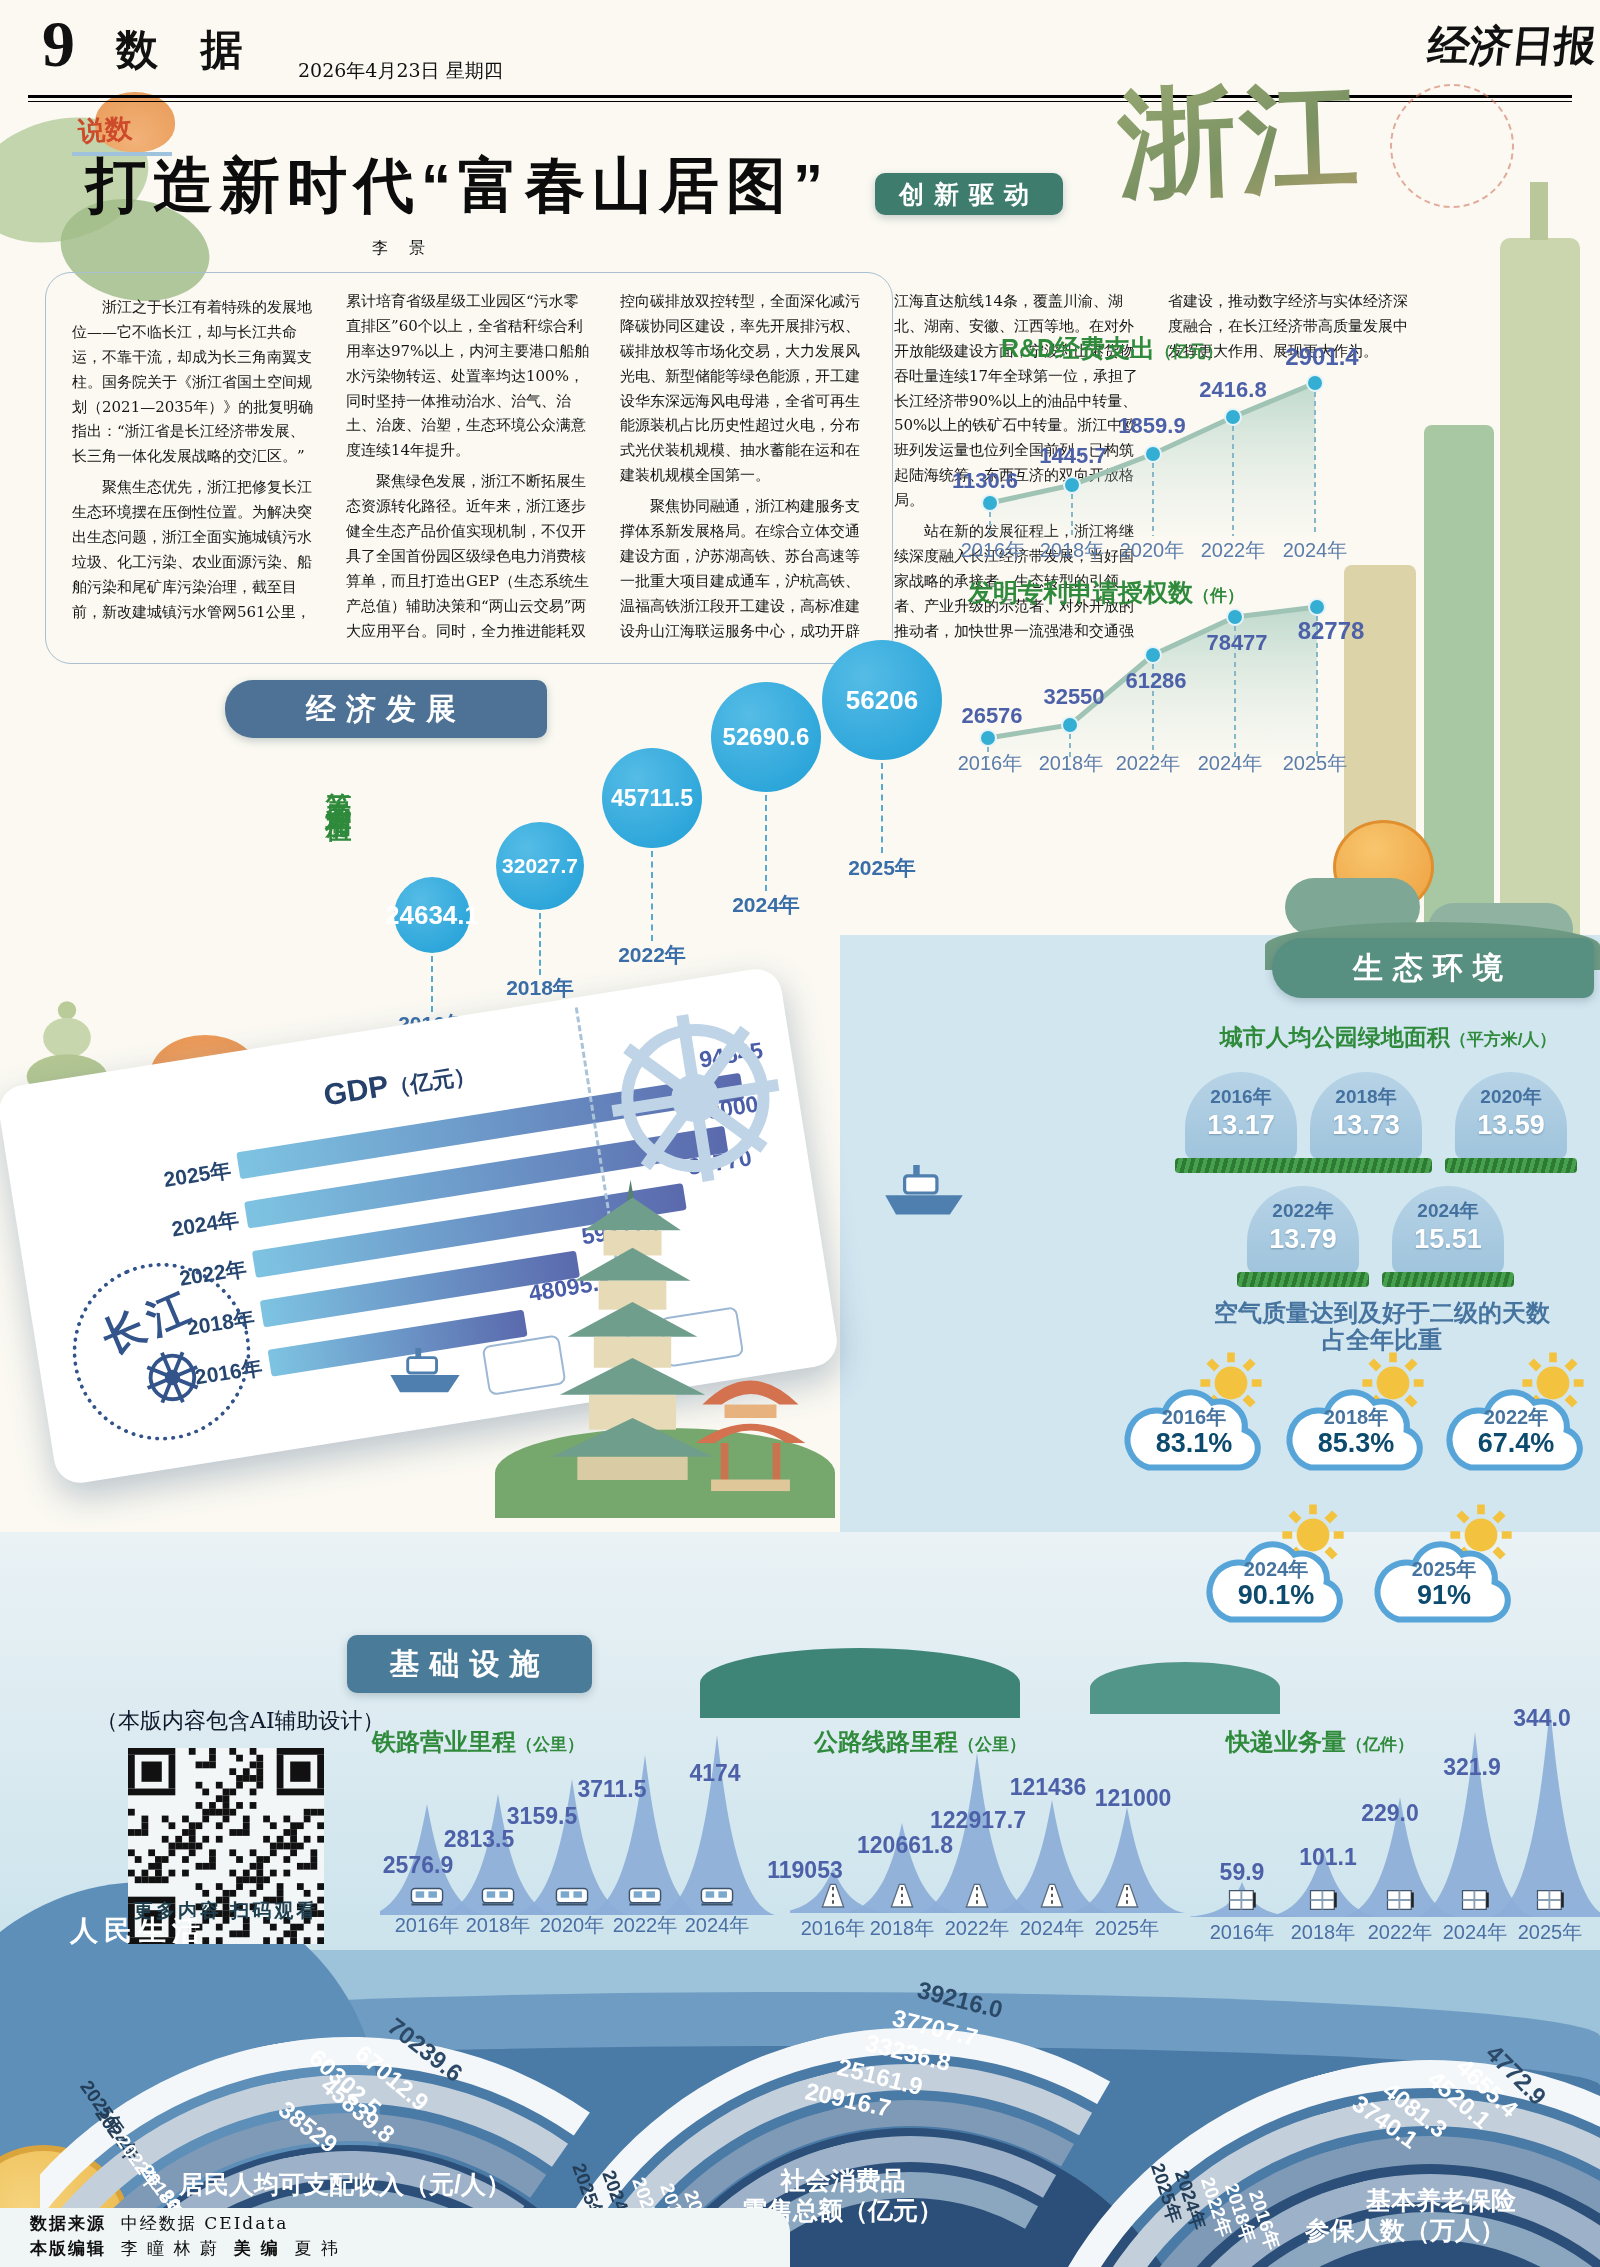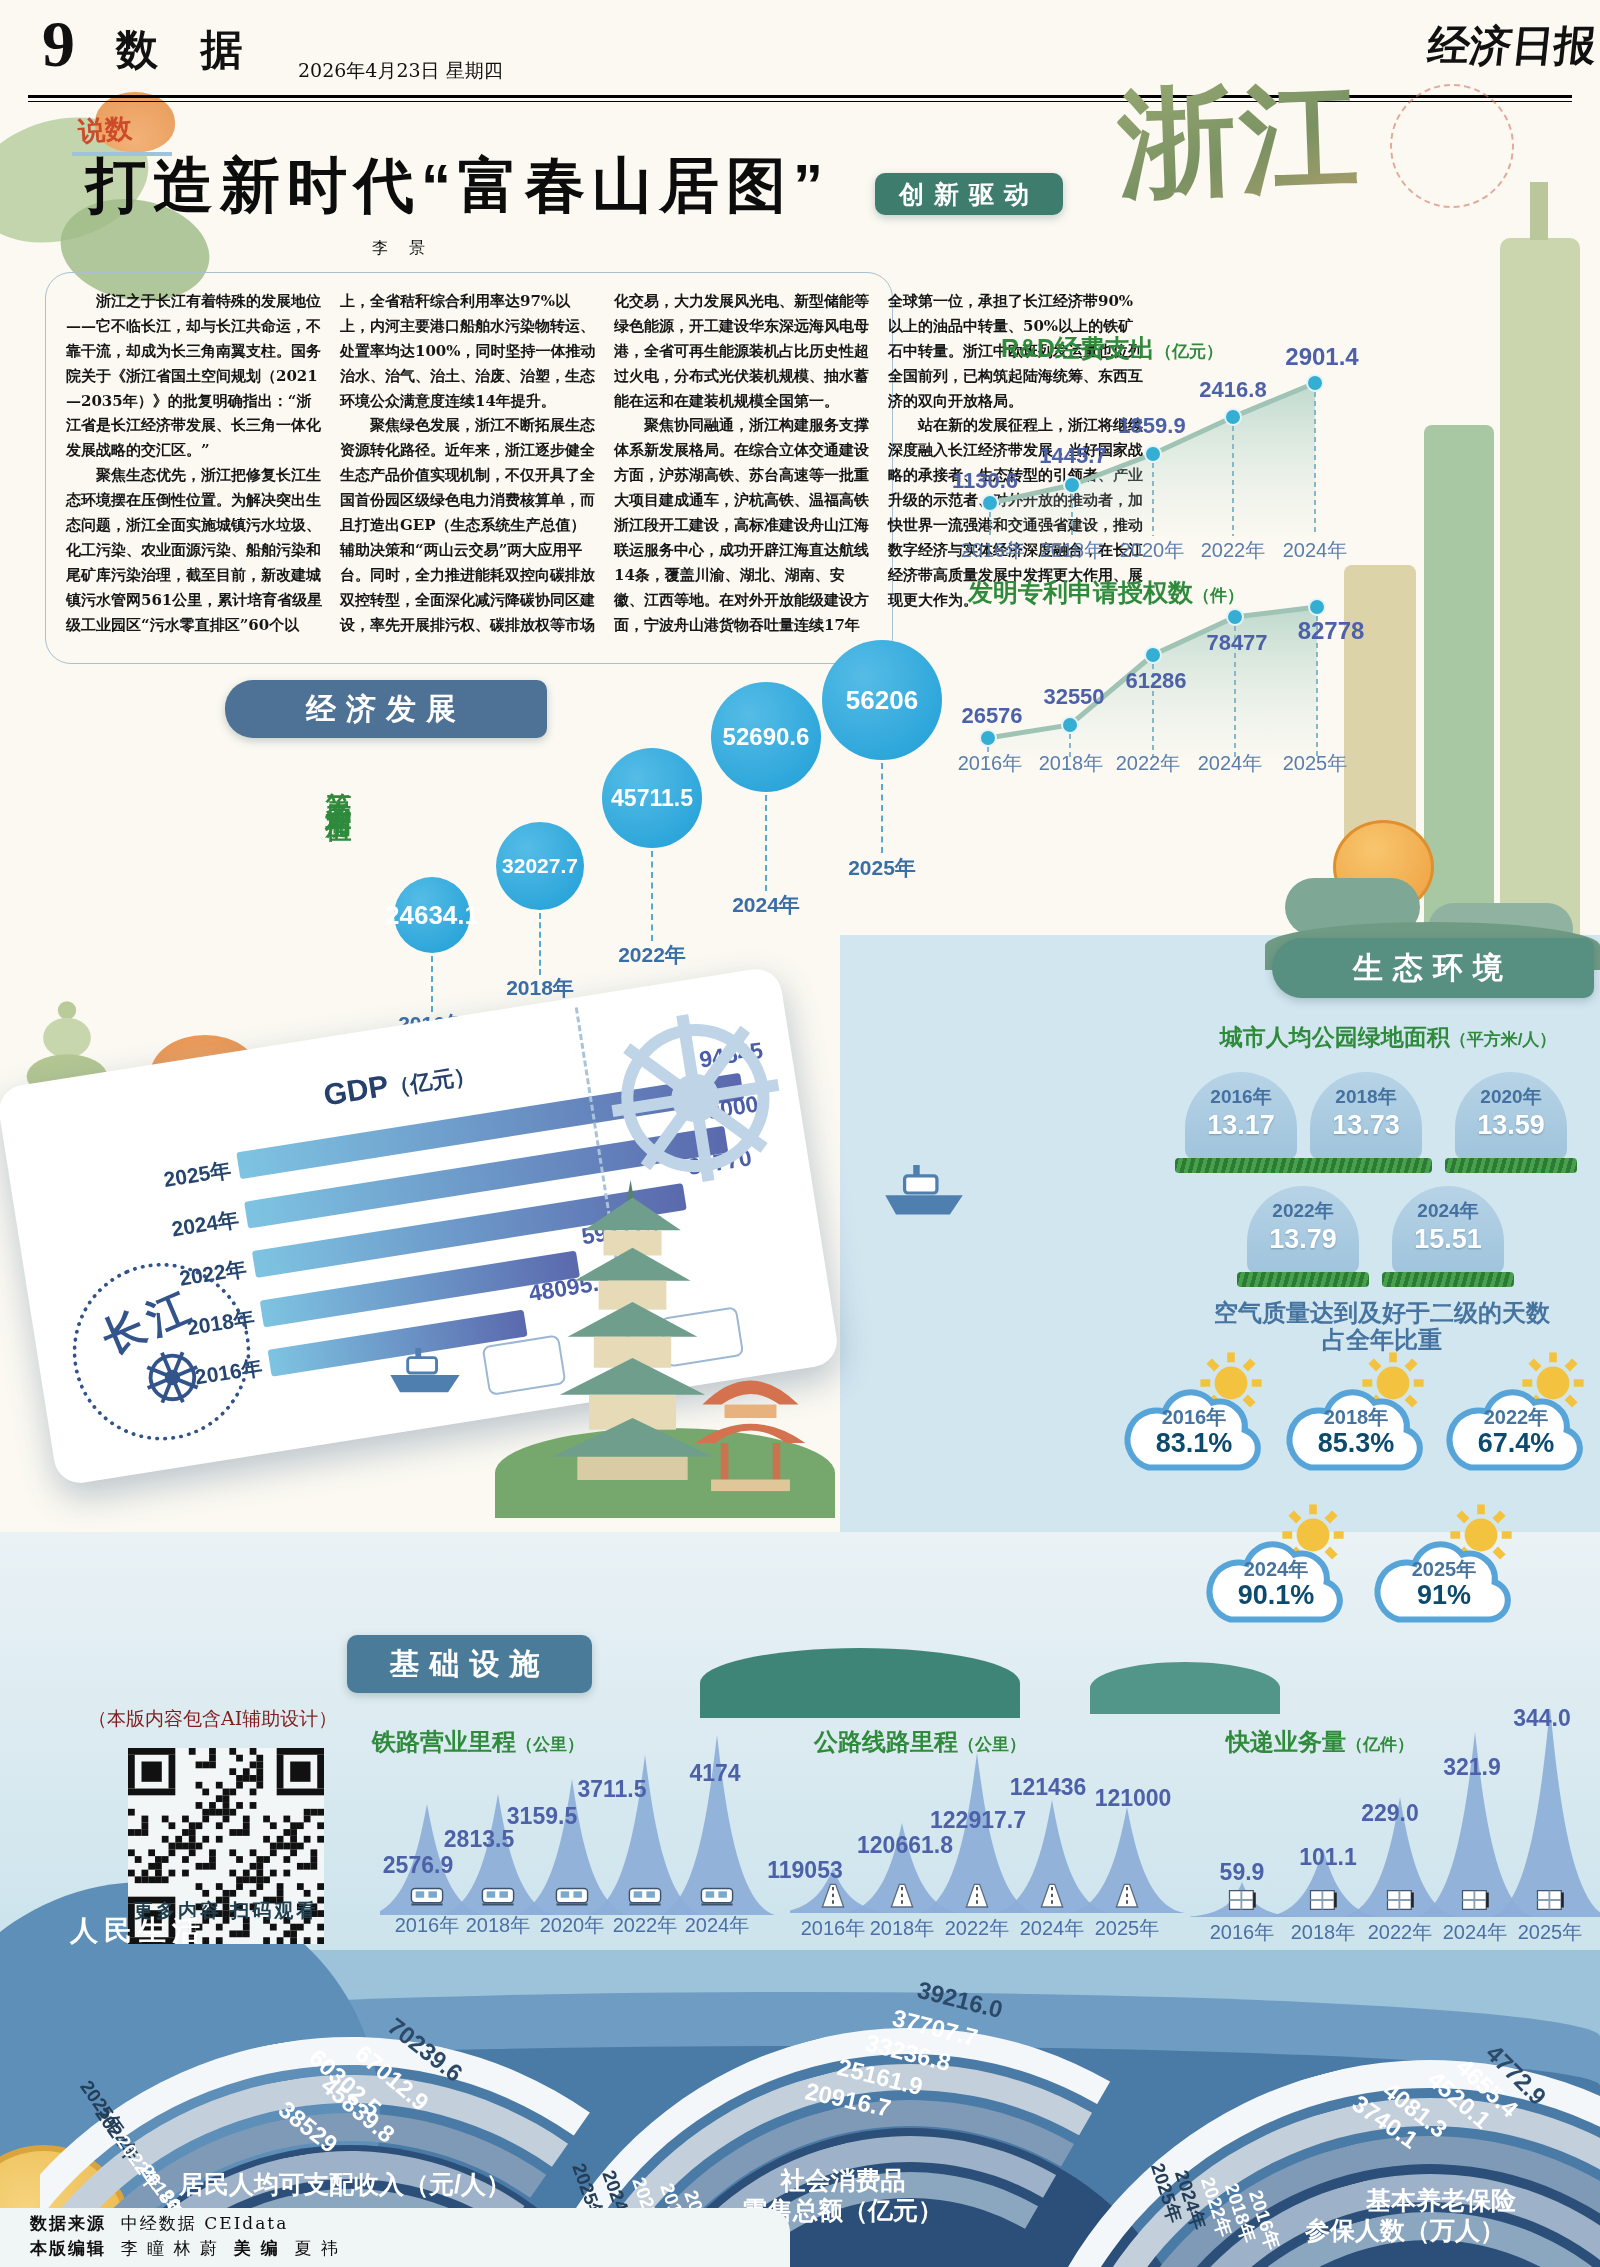--- a/index.html
+++ b/index.html
@@ -16,21 +16,21 @@
   
   .kicker{font-size:27px;font-weight:bold;color:#cd4a2a;font-family:"DejaVu Serif",serif;}
   .headline{font-size:60px;font-weight:bold;letter-spacing:7px;color:#0c0c0c;}
   .byline{font-size:16px;font-family:"DejaVu Serif",serif;letter-spacing:8px;}
   .regionmark{font-size:118px;font-weight:bold;font-family:"DejaVu Serif",serif;
      background:linear-gradient(160deg,#9aab74,#7a9162 55%,#b7a36e);-webkit-background-clip:text;background-clip:text;color:transparent;
      transform:rotate(-2deg);letter-spacing:4px;}
   
   .article{border:1.5px solid #a9c0d2;border-radius:26px;padding:16px 20px;
      column-count:3;column-gap:16px;font-family:"DejaVu Serif",serif;font-size:15px;line-height:1.66;color:#161616;}
-  .article p{margin:0;text-indent:2em;font-weight:bold;}
+  .article p{margin:6px;text-indent:2em;}
   
   .secbox{border-radius:10px;color:#fff;font-weight:bold;font-size:30px;letter-spacing:10px;
      display:flex;align-items:center;justify-content:center;box-shadow:0 3px 8px rgba(40,70,80,.25);}
   
   .gtitle{color:#2f8a3c;font-weight:bold;font-size:25px;white-space:nowrap;}
   .gunit{font-size:17px;font-weight:bold;color:#2f8a3c;}
   .val-blue{color:#4d61a9;font-size:22px;}
   .yr{color:#5b7cab;font-size:20px;font-weight:normal;}
   .bub{position:absolute;background:radial-gradient(circle at 35% 30%,#55bce6,#1f9ed6);border-radius:50%;
      color:#fff;font-weight:bold;display:flex;align-items:center;justify-content:center;white-space:nowrap;}
@@ -433,21 +433,21 @@
         <use href="#sun"></use>
       </svg>
     <svg class="abs" style="left:0;top:34px;" width="152" height="94">
         <use href="#cloud"></use>
       </svg>
     <div class="cyr">2025年</div>
     <div class="cval">91%</div>
   </div>
 
   <div class="abs secbox" style="left:347px;top:1635px;width:245px;height:58px;background:#4a7b98;">基础设施</div>
-  <div class="abs" style="left:88px;top:1706px;font-size:19px;font-family:'DejaVu Serif',serif;color:#7f1d1d;">（本版内容包含AI辅助设计）</div>
+  <div class="abs" style="left:96px;top:1706px;font-size:22px;font-family:'DejaVu Serif',serif;color:#0f172a;">（本版内容包含AI辅助设计）</div>
   <svg class="abs" id="qr" style="left:128px;top:1748px;background:#f2f6f6;" width="196" height="196" viewBox="0 0 29 29">
       <rect x="0" y="0" width="7" height="1" fill="#111"></rect>
       <rect x="0" y="6" width="7" height="1" fill="#111"></rect>
       <rect x="0" y="1" width="1" height="5" fill="#111"></rect>
       <rect x="6" y="1" width="1" height="5" fill="#111"></rect>
       <rect x="2" y="2" width="3" height="3" fill="#111"></rect>
       <rect x="22" y="0" width="7" height="1" fill="#111"></rect>
       <rect x="22" y="6" width="7" height="1" fill="#111"></rect>
       <rect x="22" y="1" width="1" height="5" fill="#111"></rect>
       <rect x="28" y="1" width="1" height="5" fill="#111"></rect>

